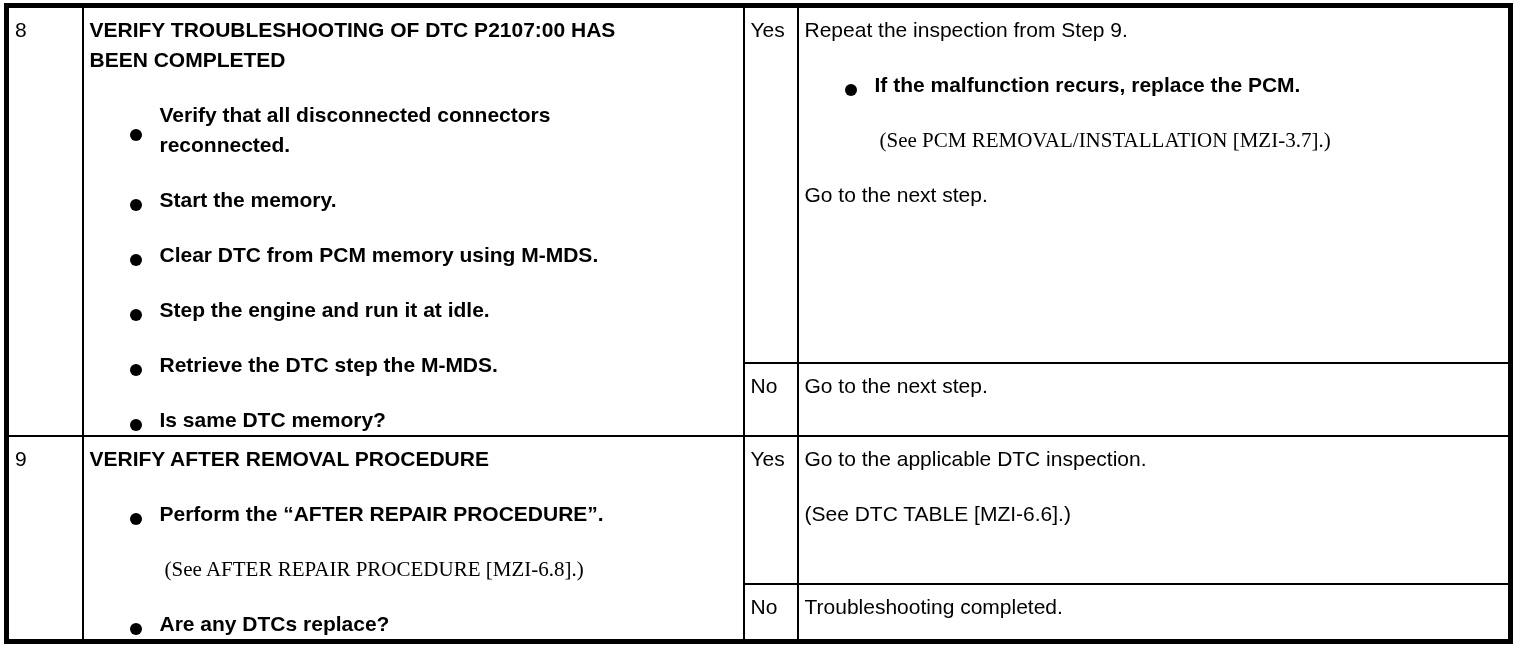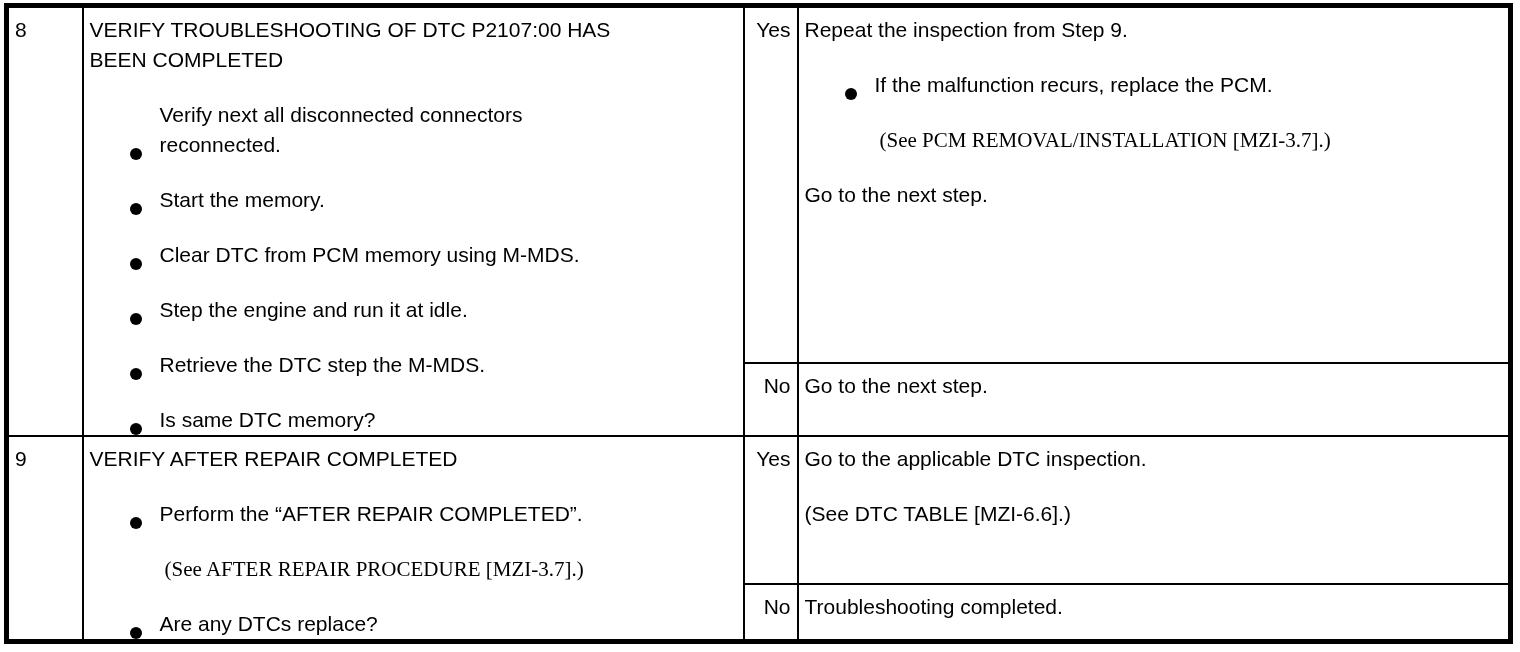--- a/index.html
+++ b/index.html
@@ -18,26 +18,26 @@
     table-layout: fixed;
     border: 5px solid #000;
   }
   .ts td {
     border: 2px solid #000;
     vertical-align: top;
     padding: 7px 6px 0 6px;
     overflow: hidden;
   }
   .c-step { padding-left: 3px; }
-  .c-yn   { padding-left: 4px; padding-right: 2px; text-align: right; }
+  .c-yn   { padding-left: 4px; padding-right: 2px; }
   .line { line-height: 30px; }
   .blk + .blk { margin-top: 25px; }
   .ml { white-space: pre-line; }
-  .title { font-weight: normal; }
-  .bullet-item { display: flex; align-items: flex-end; }
+  .title { font-weight: bold; }
+  .bullet-item { display: flex; align-items: center; font-weight: bold; }
   .bullet-item .dot {
     flex: 0 0 12px; width: 12px; height: 12px;
     border-radius: 50%; background: #000;
     margin: 9px 18px 0 40px;
   }
   .bullet-item .t { flex: 1 1 auto; }
   .see { margin-left: 75px; font-family: Liberation Serif, serif; }
 </style>
 </head>
 <body>
@@ -53,21 +53,21 @@
   <tbody>
       <tr style="height:355px">
     <td class="c-step" rowspan="2">
       <div class="line">8</div>
     </td>
     <td rowspan="2">
       <div class="blk line ml title">VERIFY TROUBLESHOOTING OF DTC P2107:00 HAS
 BEEN COMPLETED</div>
       <div class="blk bullet-item">
         <span class="dot"></span>
-        <span class="t line ml">Verify next all disconnected connectors
+        <span class="t line ml">Verify that all disconnected connectors
 reconnected.</span>
       </div>
       <div class="blk bullet-item">
         <span class="dot"></span>
         <span class="t line">Start the memory.</span>
       </div>
       <div class="blk bullet-item">
         <span class="dot"></span>
         <span class="t line">Clear DTC from PCM memory using M-MDS.</span>
       </div>
@@ -105,26 +105,26 @@
     <td>
       <div class="blk line">Go to the next step.</div>
     </td>
   </tr>
 
   <tr style="height:143px">
     <td class="c-step" rowspan="2">
       <div class="line">9</div>
     </td>
     <td rowspan="2">
-      <div class="blk line title">VERIFY AFTER REPAIR COMPLETED</div>
+      <div class="blk line title">VERIFY AFTER REMOVAL PROCEDURE</div>
       <div class="blk bullet-item">
         <span class="dot"></span>
-        <span class="t line">Perform the “AFTER REPAIR COMPLETED”.</span>
+        <span class="t line">Perform the “AFTER REPAIR PROCEDURE”.</span>
       </div>
-      <div class="blk line see">(See AFTER REPAIR PROCEDURE [MZI-3.7].)</div>
+      <div class="blk line see">(See AFTER REPAIR PROCEDURE [MZI-6.8].)</div>
       <div class="blk bullet-item">
         <span class="dot"></span>
         <span class="t line">Are any DTCs replace?</span>
       </div>
     </td>
     <td class="c-yn">
       <div class="line">Yes</div>
     </td>
     <td>
       <div class="blk line">Go to the applicable DTC inspection.</div>

